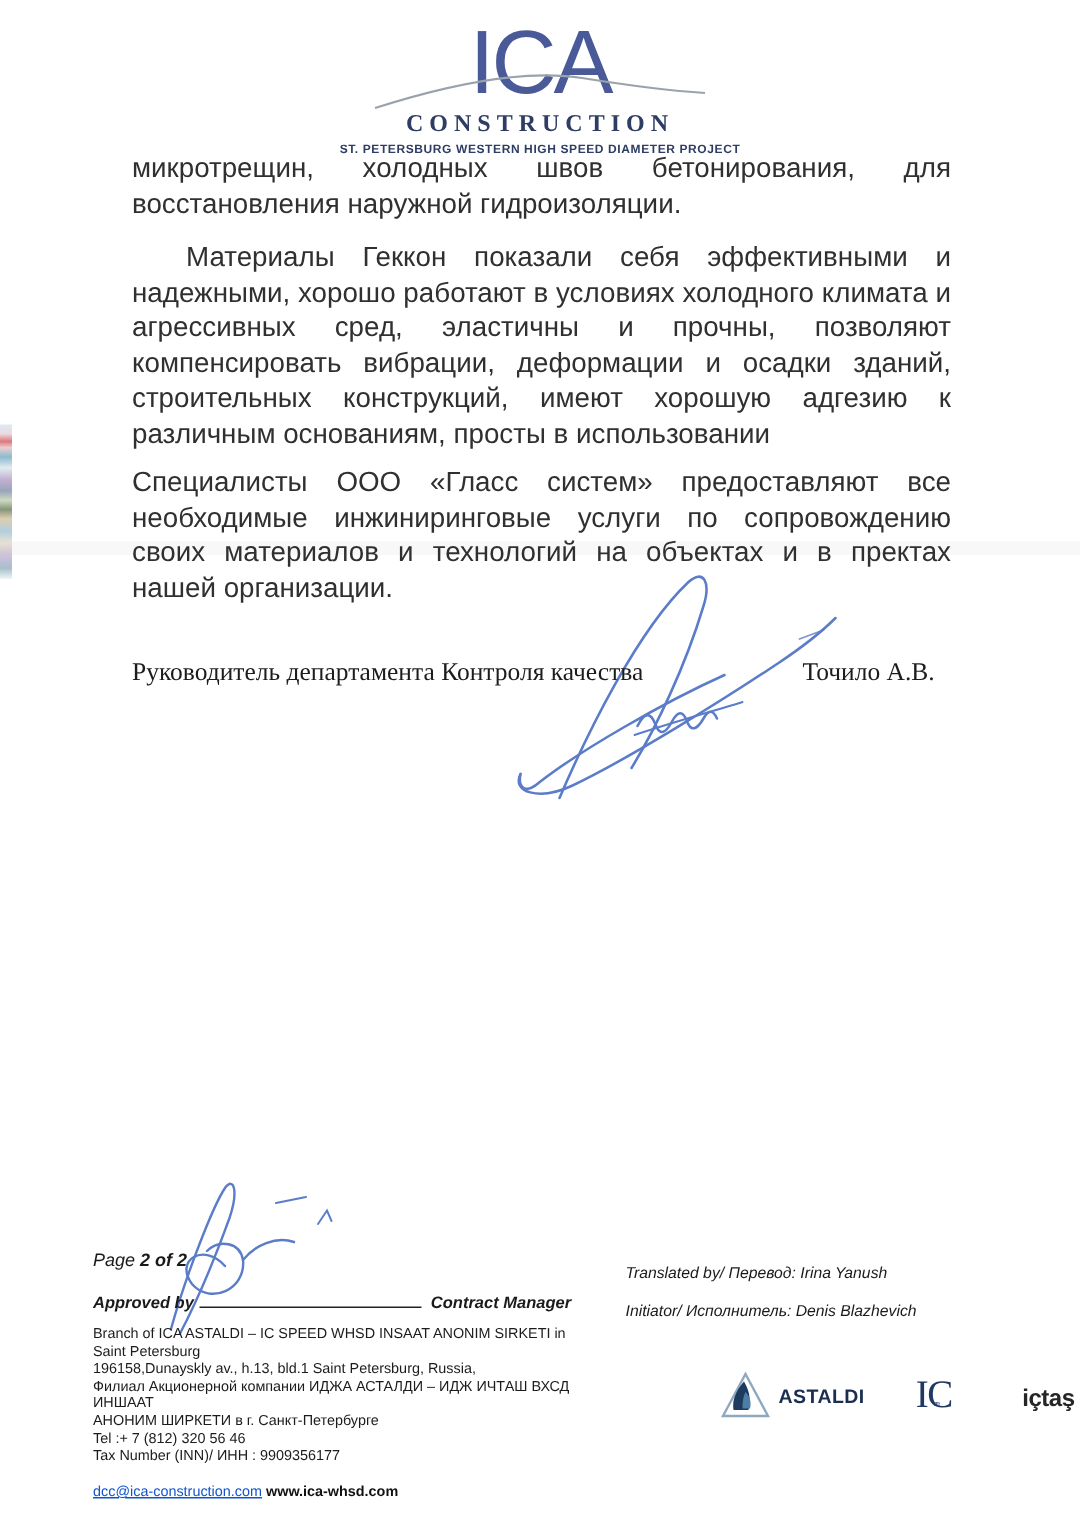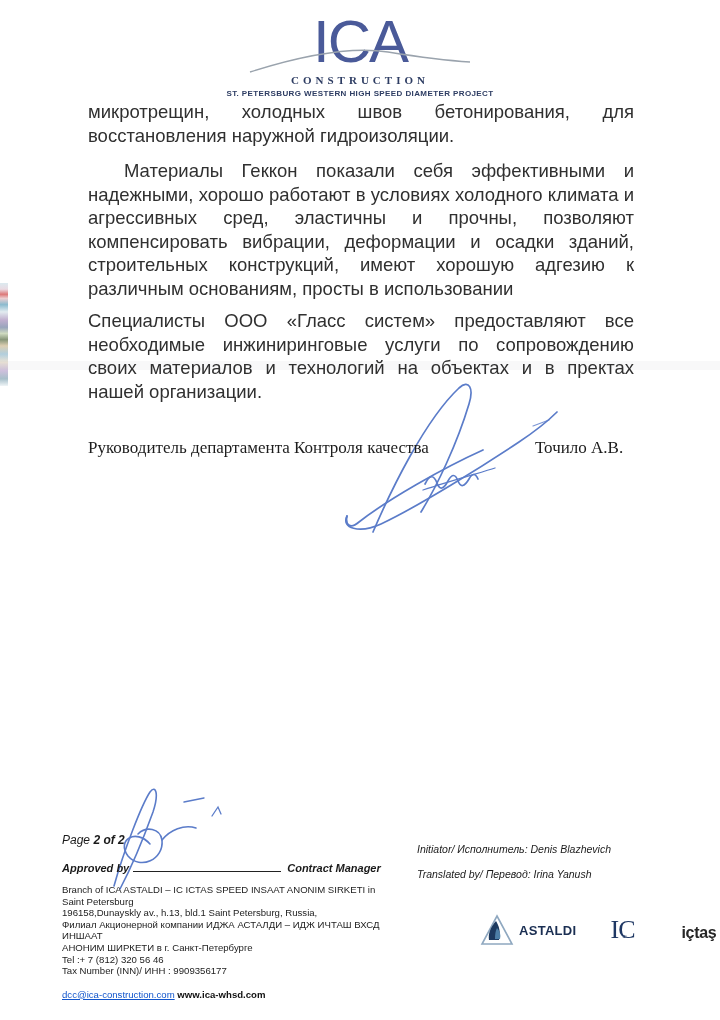--- a/index.html
+++ b/index.html
@@ -31,21 +31,21 @@
   .logo-wrap { position: absolute; top: 12px; left: 0; width: 720px; text-align: center; }
   .logo-main {
     font-family: Liberation Sans, sans-serif;
     font-size: 60px; line-height: 60px; letter-spacing: -2px;
     color: #4a5a99; font-weight: 500;
   }
   .logo-arc { position: absolute; left: 248px; top: 30px; pointer-events: none; }
   .logo-sub {
     margin-top: 2px;
     font-family: "Liberation Serif", serif;
-    font-size: 11px; font-weight: bold; letter-spacing: 4px;
+    font-size: 16px; font-weight: bold; letter-spacing: 4px;
     color: #2e3d63;
   }
   .logo-tag {
     margin-top: 3px;
     font-size: 8px; letter-spacing: .4px;
     color: #2e3d63; font-weight: bold;
   }
 
   
   .body-text {
@@ -161,26 +161,26 @@
       <path d="M96,16 l20,-4" stroke-width="1.4"></path>
       <path d="M124,30 l6,-9 l3,7" stroke-width="1.3"></path>
     </g>
   </svg>
 
   <div class="approved-row">
     <span>Approved by</span><span class="approved-line"></span><span>Contract  Manager</span>
   </div>
 
   <div class="initiator-block">
+    <div>Translated by/ Перевод:  Irina Yanush</div>
     <div>Initiator/ Исполнитель: Denis Blazhevich</div>
-    <div>Translated by/ Перевод:  Irina Yanush</div>
   </div>
 
   <div class="address-block">
-    <div>Branch of ICA ASTALDI – IC ICTAS SPEED INSAAT ANONIM SIRKETI in</div>
+    <div>Branch of ICA ASTALDI – IC SPEED WHSD INSAAT ANONIM SIRKETI in</div>
     <div>Saint Petersburg</div>
     <div>196158,Dunayskly av., h.13, bld.1 Saint Petersburg, Russia,</div>
     <div>Филиал Акционерной компании ИДЖА АСТАЛДИ – ИДЖ ИЧТАШ ВХСД ИНШААТ</div>
     <div>АНОНИМ ШИРКЕТИ в г. Санкт-Петербурге</div>
     <div>Tel :+ 7 (812) 320 56 46</div>
     <div>Tax Number (INN)/ ИНН : 9909356177</div>
     <div class="contact-line">
       <a class="email-link" href="#">dcc@ica-construction.com</a>
       <span class="website">www.ica-whsd.com</span>
     </div>

